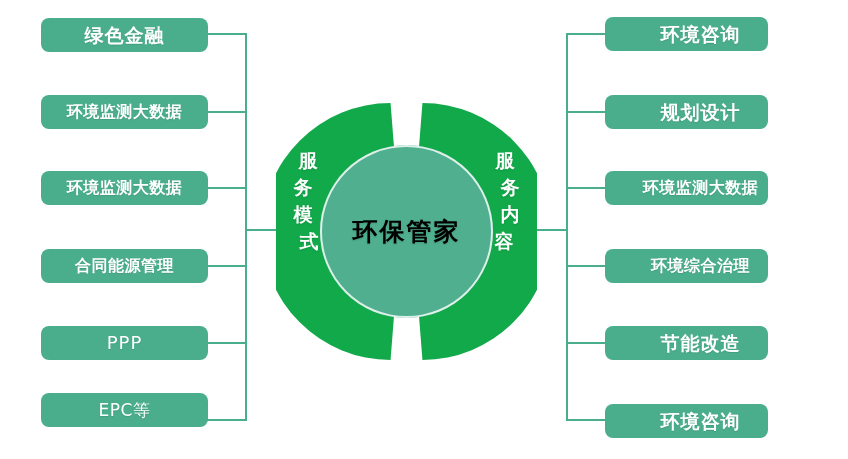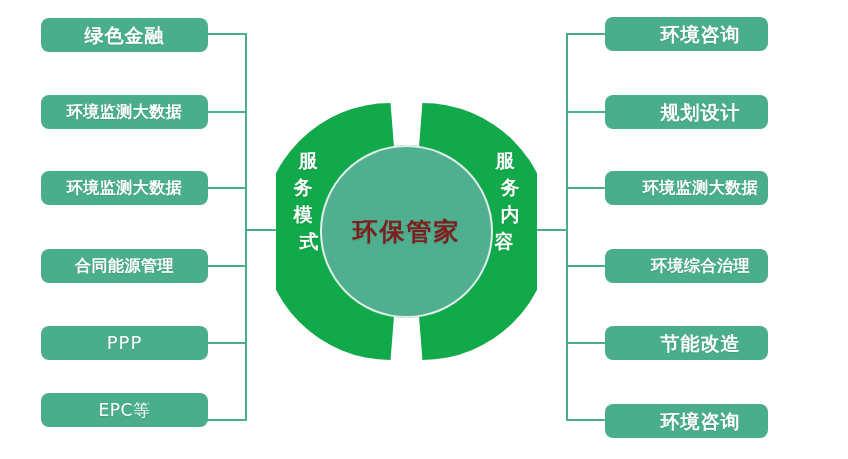--- a/index.html
+++ b/index.html
@@ -77,21 +77,21 @@
     border-radius: 50%;
     background: #4FAF8E;
     box-shadow: inset 0 0 0 2px rgba(255,255,255,0.80);
     display: flex;
     align-items: center;
     justify-content: center;
   }
   #hub-core-label {
     font-size: 25px;
     font-weight: 700;
-    color: #7f1d1d;
+    color: #000000;
     letter-spacing: 2px;
     text-shadow: 0 1px 2px rgba(0,0,0,0.12);
     white-space: nowrap;
   }
 
   
   .arc-caption {
     position: absolute;
     width: 30px;
     color: #ffffff;

